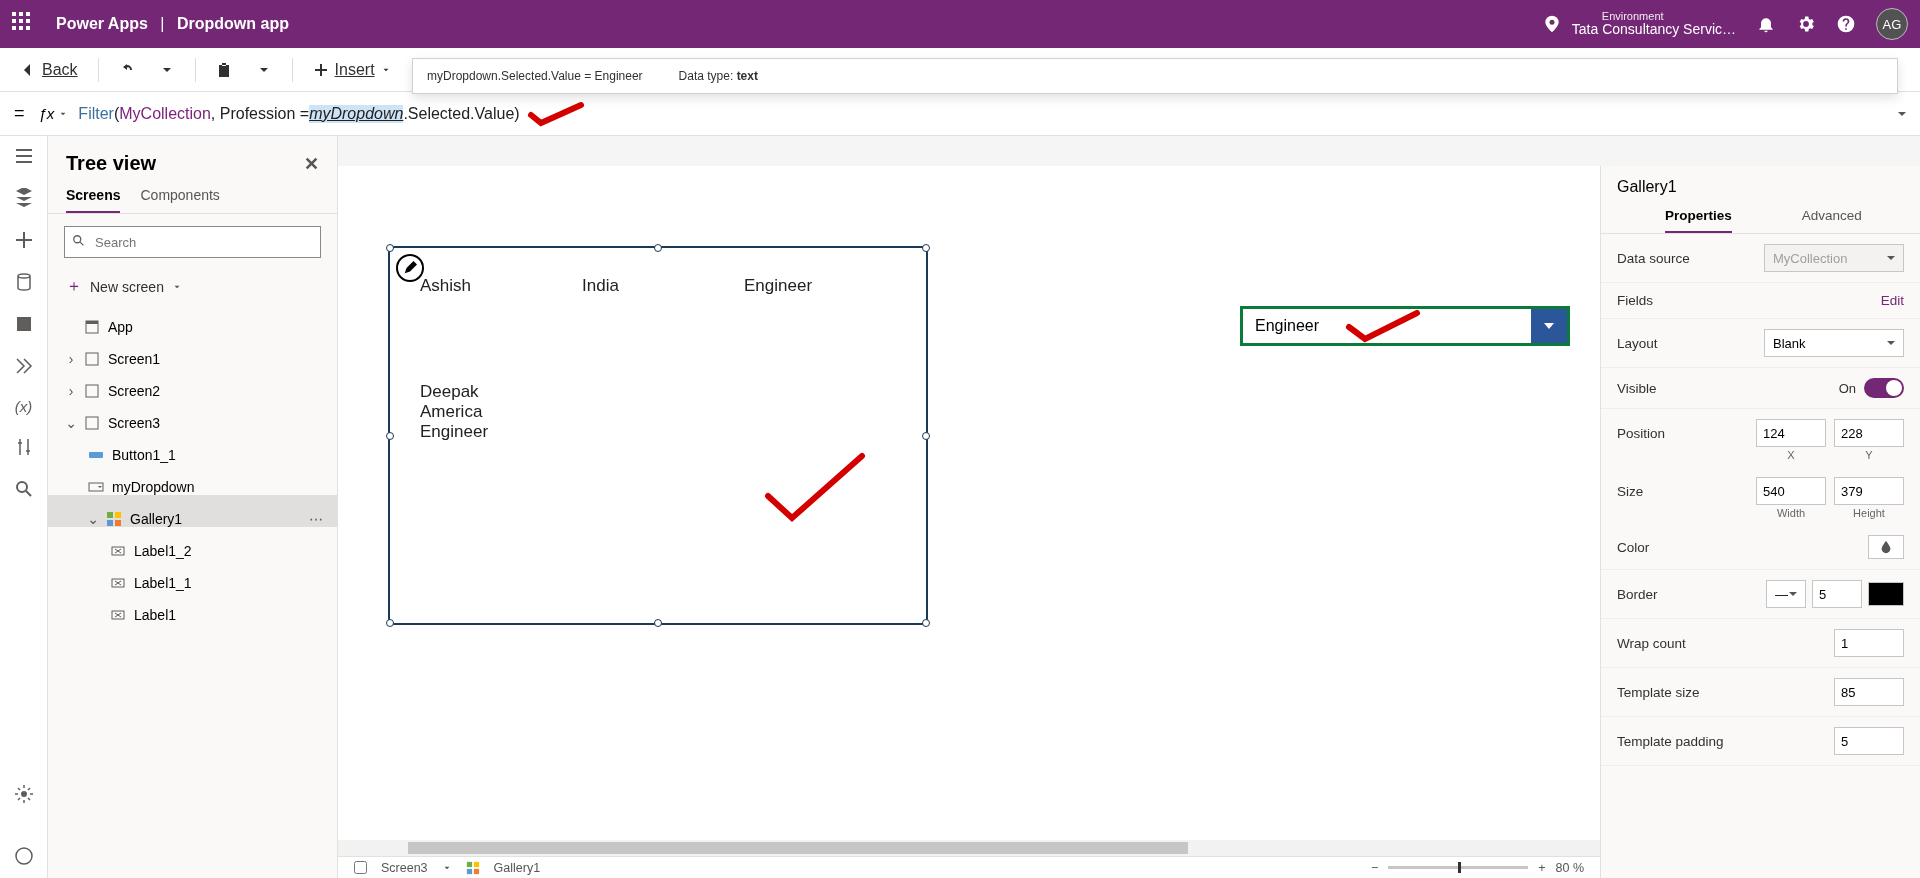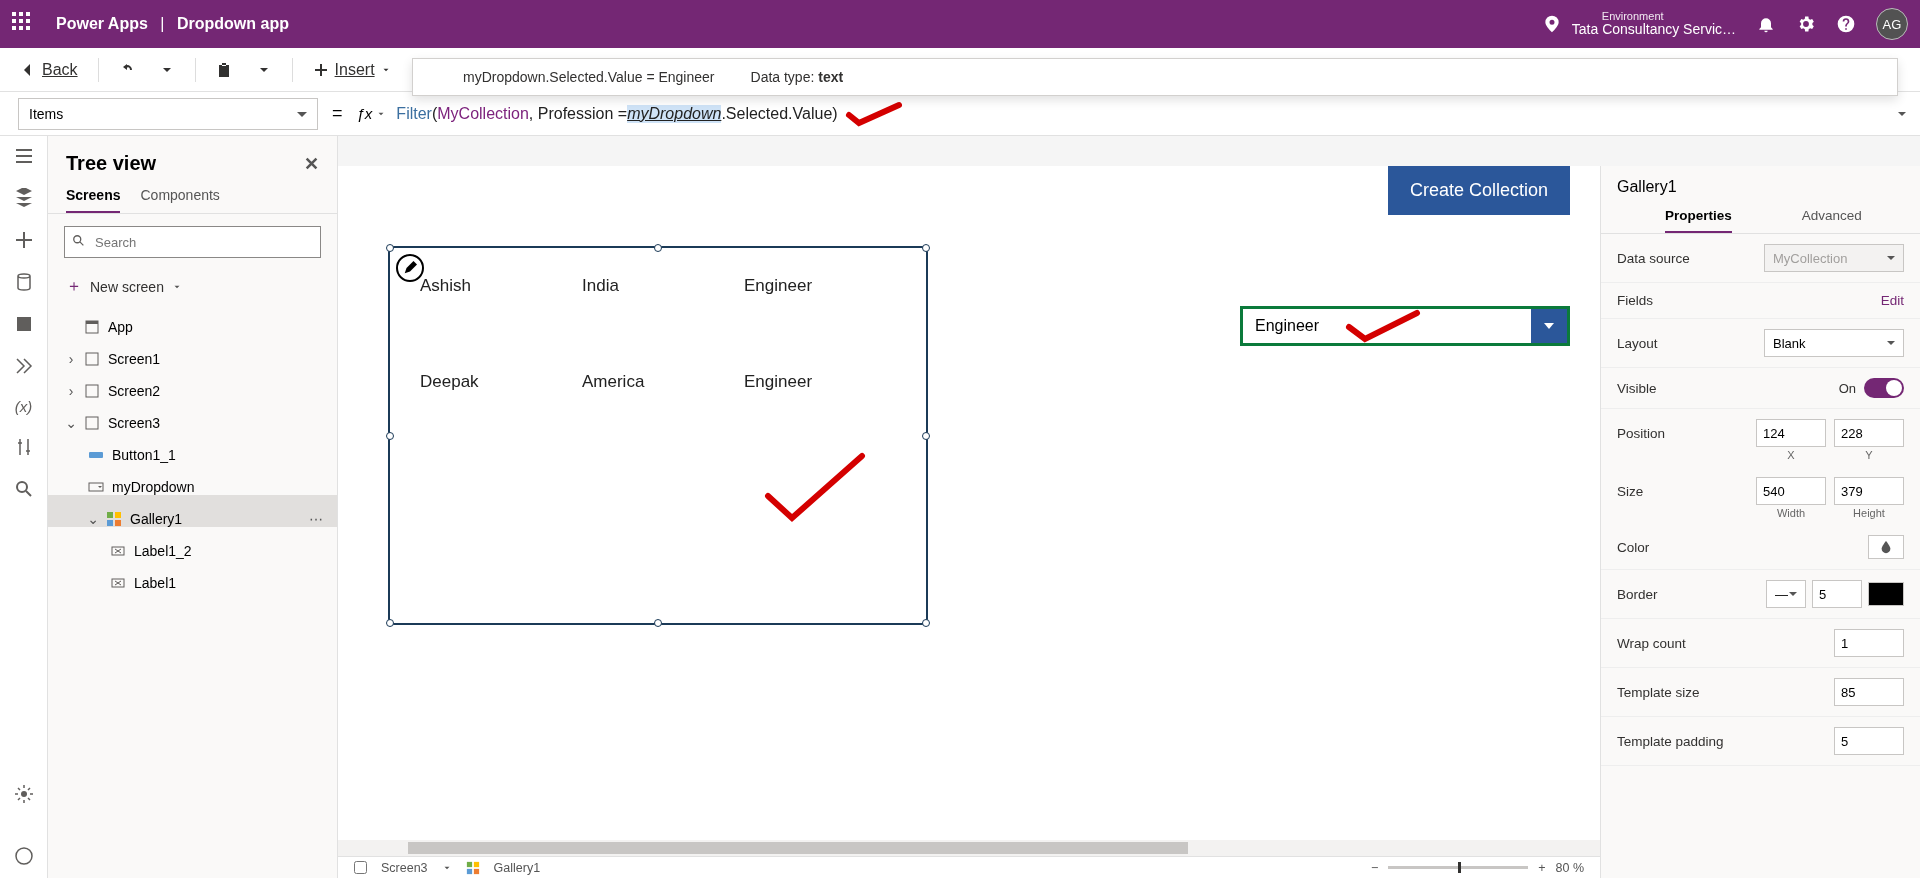--- a/index.html
+++ b/index.html
@@ -39,21 +39,21 @@
 .formula-input .rest { color: #222; }
 .expand-chev { width: 36px; display: flex; align-items: center; justify-content: center; }
 
 
 .fx-help { position: absolute; top: 58px; left: 412px; right: 22px; background: #fff; border: 1px solid #d2d0ce; box-shadow: 0 4px 10px rgba(0,0,0,.12); z-index: 50; }
 .fx-help-top { display: flex; align-items: center; font-size: 14px; padding: 8px 14px; border-bottom: 1px solid #eee; }
 .fx-sig { color: #323130; margin-right: 24px; }
 .fx-sig b { font-weight: 600; }
 .fx-desc-label { font-weight: 600; margin-right: 6px; }
 .fx-desc { color: #323130; }
-.fx-help-bottom { padding: 10px 14px; font-size: 14px; color: #323130; display: flex; gap: 36px; margin-left: 36px; }
+.fx-help-bottom { padding: 10px 14px; font-size: 12px; color: #323130; display: flex; gap: 36px; }
 .red-check { stroke: #d40000; stroke-width: 6; fill: none; stroke-linecap: round; }
 
 
 .left-rail { position: absolute; left: 0; top: 136px; width: 48px; bottom: 0; background: #fff; border-right: 1px solid #e1e1e1; display: flex; flex-direction: column; align-items: center; padding-top: 10px; gap: 22px; }
 .left-rail .rail-ico { width: 20px; height: 20px; fill: #605e5c; cursor: pointer; }
 .left-rail .rail-bottom { margin-top: auto; margin-bottom: 20px; }
 
 
 .treeview { position: absolute; left: 48px; top: 136px; width: 290px; bottom: 0; background: #faf9f8; border-right: 1px solid #e1e1e1; }
 .tv-head { padding: 16px 18px 6px; font-size: 20px; font-weight: 600; display: flex; align-items: center; }
@@ -79,21 +79,21 @@
 .canvas { position: relative; width: 100%; height: 100%; background: #fff; }
 .btn-create { position: absolute; right: 30px; top: 0px; background: #2b579a; color: #fff; font-size: 18px; padding: 14px 22px; border: none; cursor: pointer; }
 .gallery-sel { position: absolute; left: 50px; top: 80px; width: 540px; height: 379px; border: 2px solid #1b3a57; background: #fff; }
 .sel-handle { position: absolute; width: 8px; height: 8px; background: #fff; border: 1px solid #1b3a57; border-radius: 50%; }
 .h-tl { left: -4px; top: -4px; } .h-tr { right: -4px; top: -4px; } .h-bl { left: -4px; bottom: -4px; } .h-br { right: -4px; bottom: -4px; }
 .h-tm { left: 50%; top: -4px; margin-left: -4px; } .h-bm { left: 50%; bottom: -4px; margin-left: -4px; }
 .h-ml { left: -4px; top: 50%; margin-top: -4px; } .h-mr { right: -4px; top: 50%; margin-top: -4px; }
 .edit-pencil { position: absolute; left: 6px; top: 6px; width: 28px; height: 28px; border: 2px solid #000; border-radius: 50%; display: flex; align-items: center; justify-content: center; background: #fff; }
 .gal-row { position: absolute; left: 30px; right: 20px; display: flex; font-size: 17px; color: #222; }
 .gal-row span { flex: 1; }
-.row1 { top: 28px; } .row2 { top: 124px; }
+.row1 { top: 28px; } .row2 { top: 134px; flex-direction: column; }
 .dd-engineer { position: absolute; right: 30px; top: 140px; width: 330px; height: 40px; border: 3px solid #0b7a3b; background: #fff; display: flex; align-items: center; }
 .dd-engineer .dd-txt { flex: 1; padding: 0 12px; font-size: 16px; }
 .dd-engineer .dd-caret { width: 36px; height: 100%; background: #2b579a; display: flex; align-items: center; justify-content: center; }
 .dd-engineer .dd-caret svg { fill: #fff; width: 16px; height: 16px; }
 .canvas-scroll { position: absolute; left: 0; right: 0; bottom: 0; height: 16px; background: #f3f2f1; }
 .canvas-scroll .thumb { position: absolute; left: 70px; width: 780px; top: 2px; height: 12px; background: #c8c6c4; }
 
 
 .rpanel { position: absolute; right: 0; top: 166px; width: 320px; bottom: 0; background: #faf9f8; border-left: 1px solid #e1e1e1; font-size: 13.5px; }
 .rp-title { font-size: 16px; padding: 12px 16px 4px; }
@@ -216,23 +216,20 @@
     <span>Ad</span>
   </div>
   <div style="margin-left:auto" class="rib-btn">
     <svg viewBox="0 0 16 16">
         <path d="M2 2h5v5H2zm7 0h5v5H9zM2 9h5v5H2zm7 0h5v5H9z"></path>
       </svg>
   </div>
 </div>
 
 <div class="prop-row">
-  <div class="prop-dd">
-    <span>Items</span>
-  </div>
   <span class="eq">=</span>
   <span class="fx">ƒx</span>
   <svg class="fx-chev" viewBox="0 0 16 16">
       <path d="M4 6l4 4 4-4z" fill="#555"></path>
     </svg>
   <div class="formula-input">
     <span class="fn">Filter</span>
       <span class="rest">(</span>
       <span class="coll">MyCollection</span>
       <span class="rest">, Profession = </span>
@@ -377,28 +374,34 @@
           <rect x="2" y="4" width="12" height="8" fill="none" stroke="#605e5c"></rect>
           <path d="M5 6l6 4M5 10l6-4" stroke="#605e5c"></path>
         </svg>
       <span>Label1_2</span>
     </div>
     <div class="tree-row indent-2">
       <svg class="ico" viewBox="0 0 16 16">
           <rect x="2" y="4" width="12" height="8" fill="none" stroke="#605e5c"></rect>
           <path d="M5 6l6 4M5 10l6-4" stroke="#605e5c"></path>
         </svg>
+      <span>Label1_1</span>
+    </div>
+    <div class="tree-row indent-2">
+      <svg class="ico" viewBox="0 0 16 16">
+          <rect x="2" y="4" width="12" height="8" fill="none" stroke="#605e5c"></rect>
+          <path d="M5 6l6 4M5 10l6-4" stroke="#605e5c"></path>
+        </svg>
       <span>Label1</span>
     </div>
   </div>
 </div>
 
 <div class="canvas-wrap">
   <div class="canvas">
-    <button class="btn-create">Create Collection</button>
 
     <div class="gallery-sel">
       <div class="sel-handle h-tl"></div>
         <div class="sel-handle h-tm"></div>
         <div class="sel-handle h-tr"></div>
       <div class="sel-handle h-ml"></div>
         <div class="sel-handle h-mr"></div>
       <div class="sel-handle h-bl"></div>
         <div class="sel-handle h-bm"></div>
         <div class="sel-handle h-br"></div>

